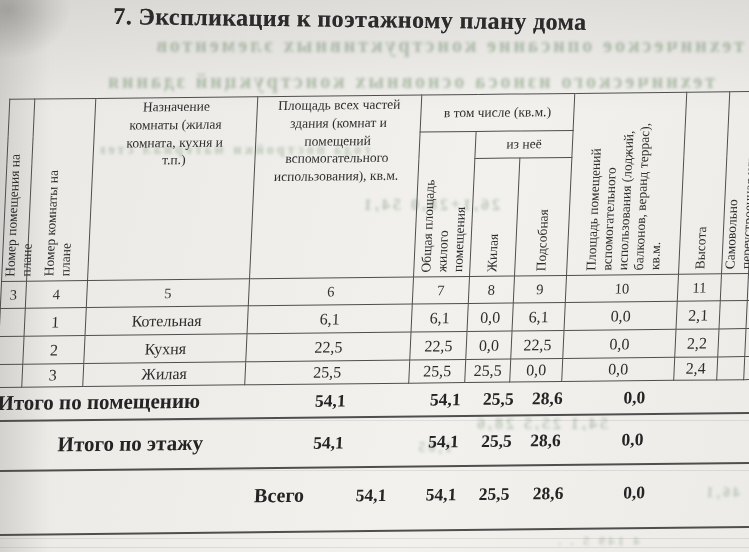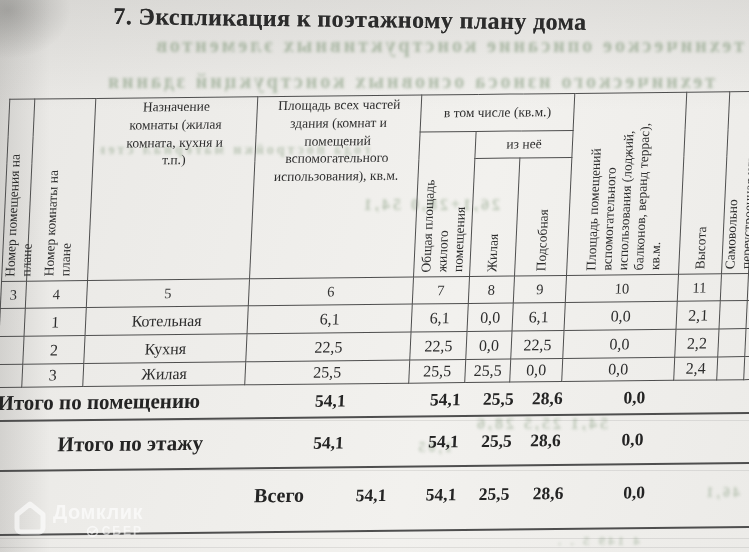--- a/index.html
+++ b/index.html
@@ -216,29 +216,14 @@
         <span class="tlabel">Всего</span>
         <span class="tval tv6">54,1</span>
         <span class="tval tv7">54,1</span>
         <span class="tval tv8">25,5</span>
         <span class="tval tv9">28,6</span>
         <span class="tval tv10">0,0</span>
       </div>
     </div>
   </div>
 
-  <div class="watermark">
-    <svg width="32" height="34" viewBox="0 0 32 34">
-      <path d="M16 3 L29 13.5 V27 a4 4 0 0 1 -4 4 H7 a4 4 0 0 1 -4 -4 V13.5 Z" fill="none" stroke="rgba(255,255,255,0.62)" stroke-width="5" stroke-linejoin="round"></path>
-    </svg>
-    <div class="wm-text">
-      <div class="wm-brand">Домклик</div>
-      <div class="wm-subrow">
-        <svg width="13" height="13" viewBox="0 0 14 14">
-          <circle cx="7" cy="7" r="5.3" fill="none" stroke="rgba(255,255,255,0.62)" stroke-width="1.8"></circle>
-          <path d="M4.2 7.2 L6.3 9.2 L10.3 5.2" fill="none" stroke="rgba(255,255,255,0.62)" stroke-width="1.8" stroke-linecap="round" stroke-linejoin="round"></path>
-        </svg>
-        <span class="wm-sub">СБЕР</span>
-      </div>
-    </div>
-  </div>
 
 </div>
 
 </body></html>

